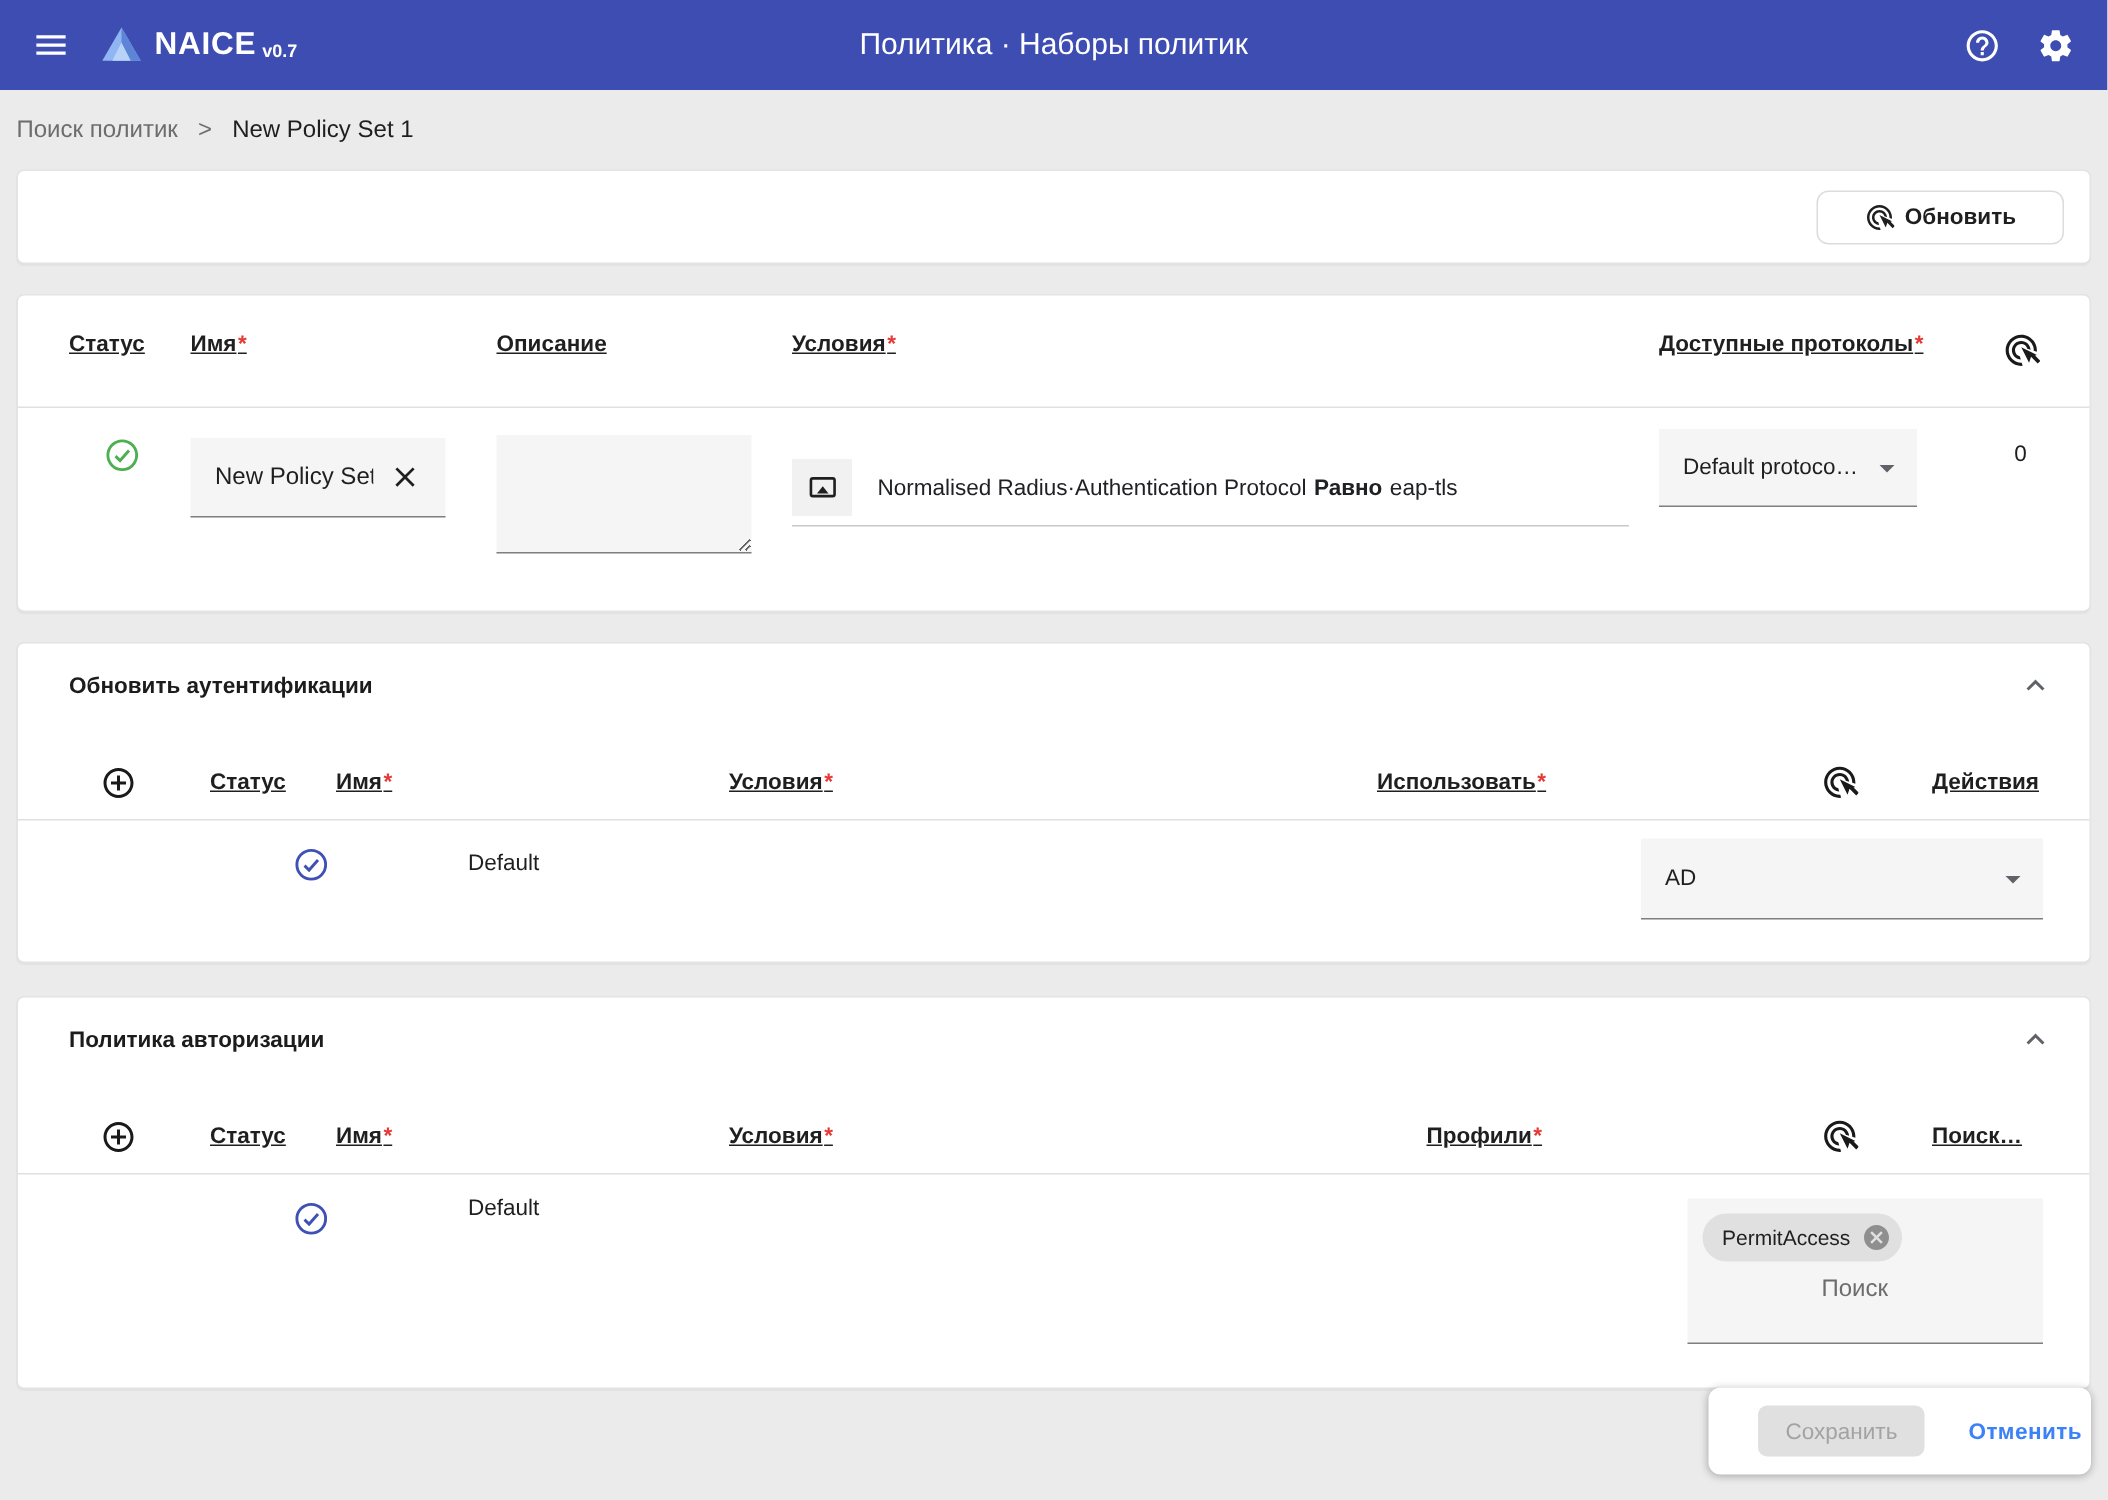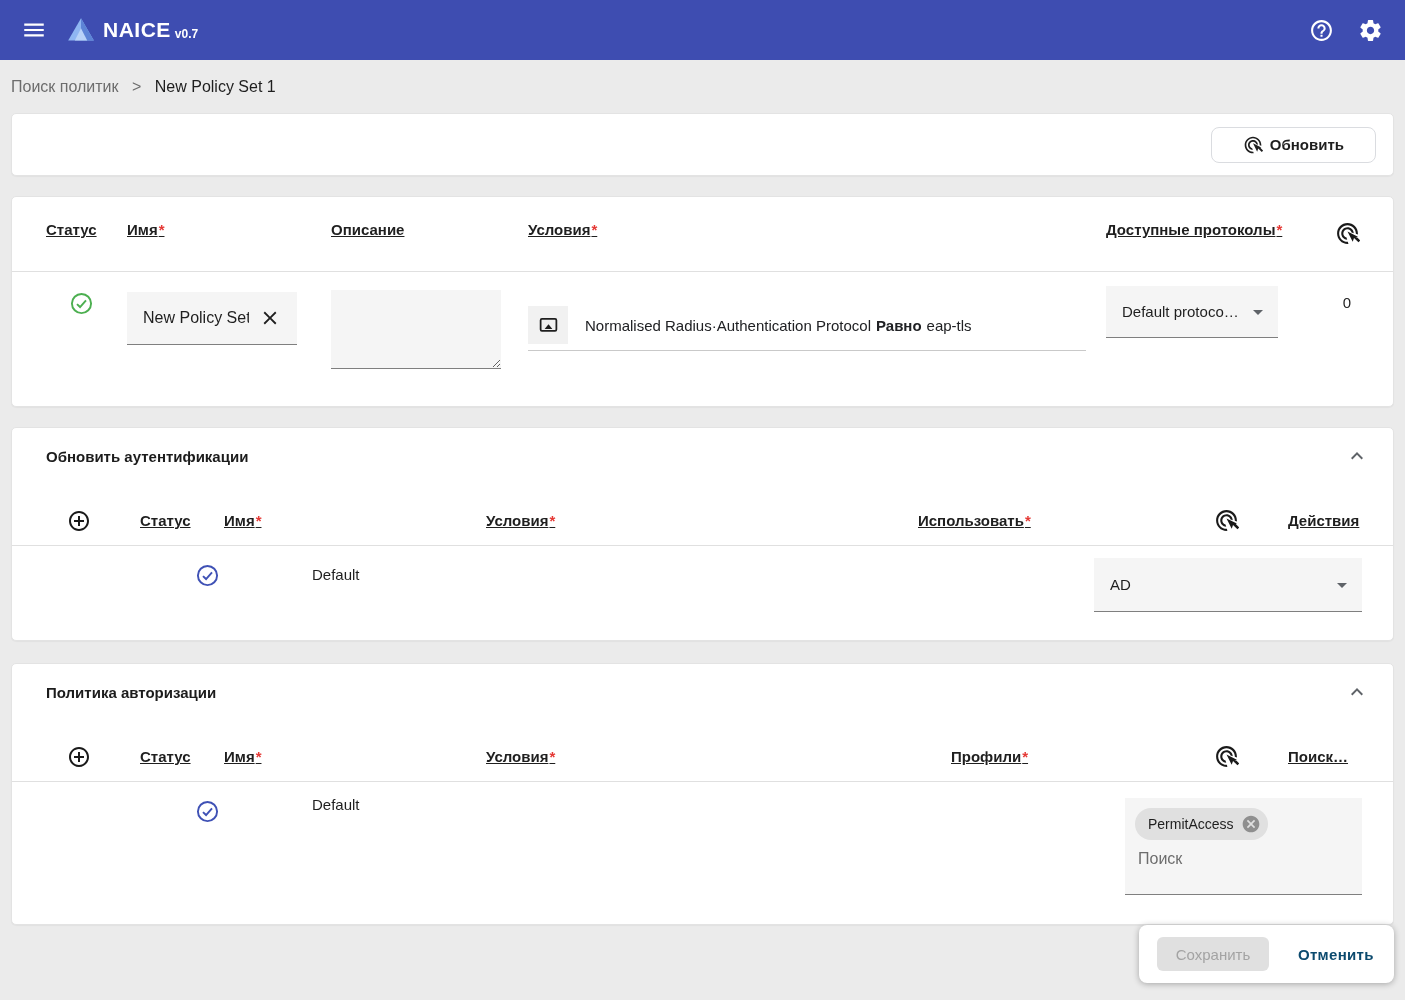--- a/index.html
+++ b/index.html
@@ -131,36 +131,37 @@
   }
   .chip {
     display:inline-flex; align-items:center; height:32px; background:#e0e0e0;
     border-radius:16px; padding:0 7px 0 13px; font-size:14px; color:#1f1f1f;
   }
   .chip-remove { width:20px; height:20px; color:#8f8f8f; margin-left:7px; cursor:pointer; }
   .profiles-search {
     display:block; margin-top:10px; border:none; background:transparent; outline:none;
     width:200px; font-size:16px; color:#3c4043; padding:0 0 0 3px;
     font-family:"Liberation Sans",sans-serif;
+    text-align:center;
   }
   .profiles-search::placeholder { color:#6d6d6d; opacity:1; }
 
   
   .footer-bar {
     position:absolute; top:925px; right:11px; width:255px; height:58px;
     background:#fff; border-radius:8px; box-shadow:0 1px 6px rgba(0,0,0,.3);
-    display:flex; align-items:center; padding-left:18px; gap:23px;
+    display:flex; align-items:center; padding-left:33px; gap:23px;
   }
   .btn-save {
     width:112px; height:34px; background:#e0e0e0; color:#a3a3a3; border:none;
     border-radius:6px; font-size:15px; font-weight:500; cursor:default;
     font-family:"Liberation Sans",sans-serif;
   }
   .btn-cancel {
-    background:none; border:none; font-size:15px; font-weight:700; color:#0c4a6e;
+    background:none; border:none; font-size:15px; font-weight:700; color:#3b82f6;
     cursor:pointer; font-family:"Liberation Sans",sans-serif; letter-spacing:.3px;
   }
 </style>
 </head>
 <body>
 
 <svg width="0" height="0" style="position:absolute">
   <defs>
     <g id="i-menu">
         <path d="M3 18h18v-2H3v2zm0-5h18v-2H3v2zm0-7v2h18V6H3z" fill="currentColor"></path>
@@ -209,20 +210,21 @@
   <svg class="ic menu-btn" viewBox="0 0 24 24">
       <use href="#i-menu"></use>
     </svg>
   <div class="brand">
     <svg class="ic brand-logo" viewBox="0 0 24 24">
         <use href="#i-logo"></use>
       </svg>
     <span class="brand-name">NAICE</span>
     <span class="brand-ver">v0.7</span>
   </div>
+  <div class="appbar-title">Политика · Наборы политик</div>
   <div class="appbar-actions">
     <svg class="ic" viewBox="0 0 24 24">
         <use href="#i-help"></use>
       </svg>
     <svg class="ic" viewBox="0 0 24 24">
         <use href="#i-gear"></use>
       </svg>
   </div>
 </header>
 

